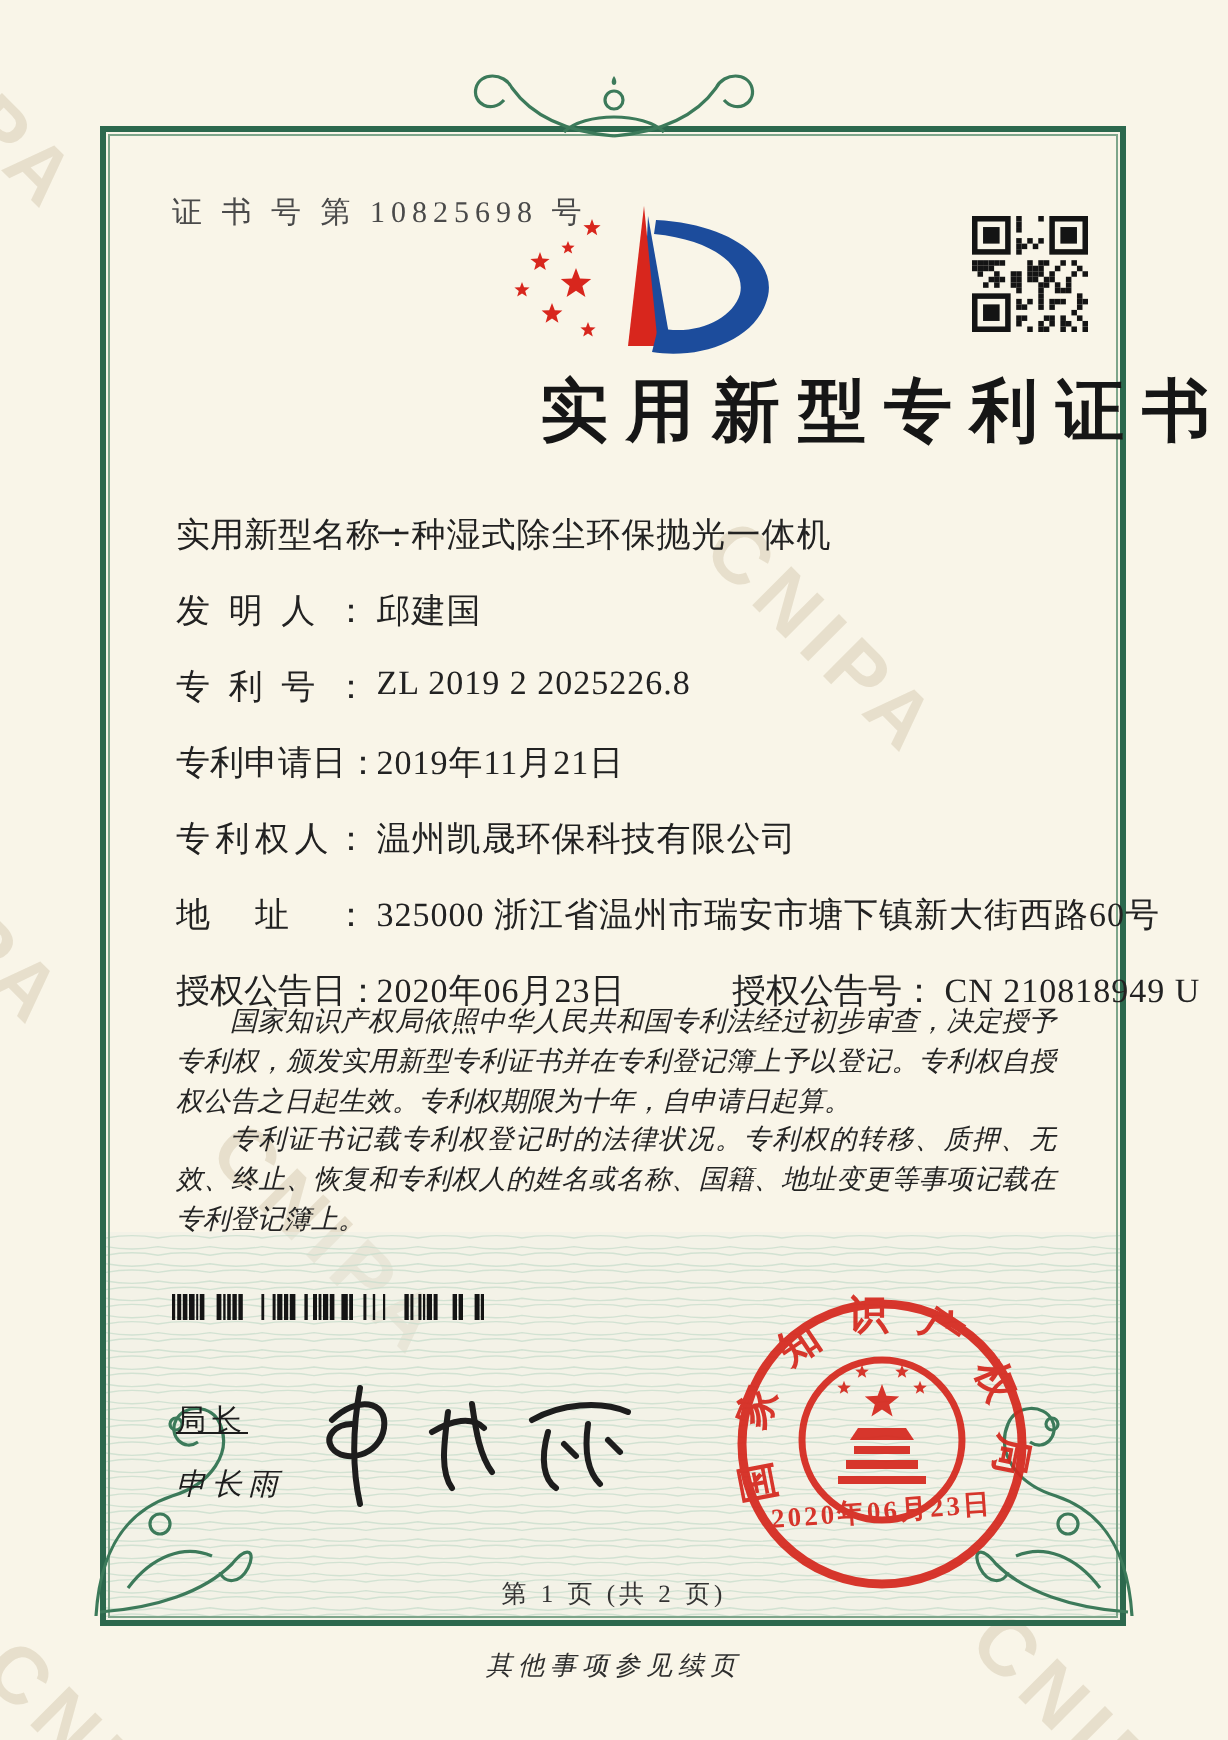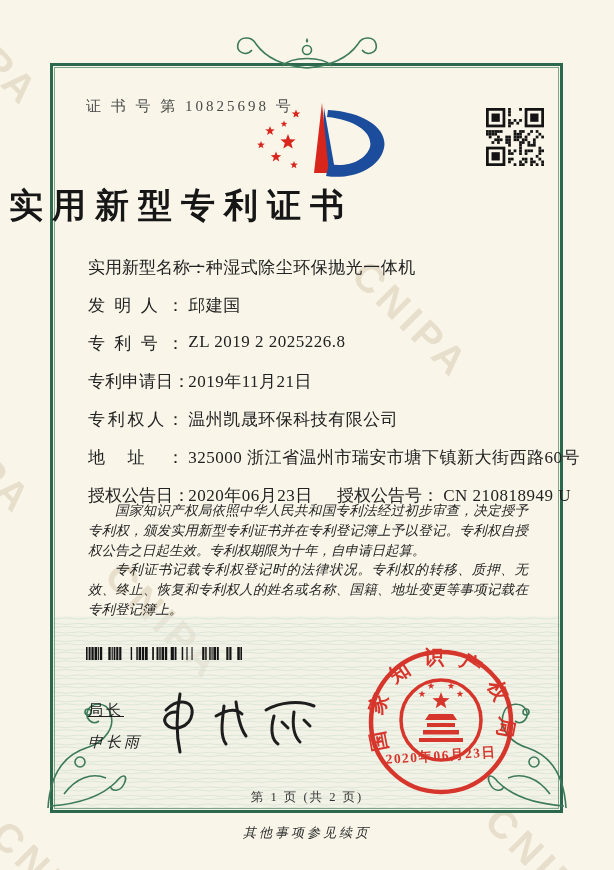--- a/index.html
+++ b/index.html
@@ -25,32 +25,32 @@
   }
   .orn{position:absolute; pointer-events:none;}
   
   .cert-no{
     position:absolute; left:86px; top:97px; font-size:15px;
     letter-spacing:3px; color:#4a4a4a;
   }
   .logo{position:absolute; left:236px; top:100px; width:168px; height:78px;}
   .qr{position:absolute; left:486px; top:108px; width:58px; height:58px;}
   .title{
-    position:absolute; left:0; top:183px; width:100%; text-align:left;
+    position:absolute; left:0; top:183px; width:100%; text-align:right;
     font-size:34px; font-weight:bold; letter-spacing:9px; text-indent:9px; color:#161616;
   }
   
   .fields{position:absolute; left:88px; top:256px; width:444px; font-size:17px;}
   .frow{height:25px; margin-bottom:13px; white-space:nowrap;}
   .flabel{
     display:inline-block; width:96px; text-align:justify; text-align-last:justify;
     vertical-align:top; color:#222;
   }
   .fvalue{letter-spacing:0.5px; color:#222;}
-  .pair2{margin-left:20px;}
+  .pair2{margin-left:49px;}
   .pair2 .flabel{width:auto; text-align-last:auto;}
   
   .body-text{
     position:absolute; left:88px; top:501px; width:440px;
     font-size:13.5px; line-height:19.8px; text-align:justify;
     font-style:italic; color:#242424;
   }
   .body-text p{margin:0; text-indent:2em;}
   
   .waves{position:absolute; left:53px; top:616px; width:508px; height:195px;}

